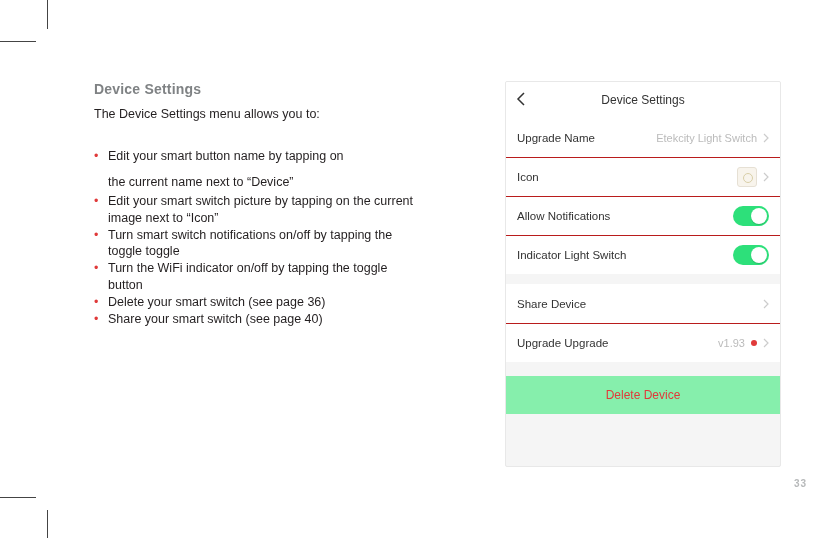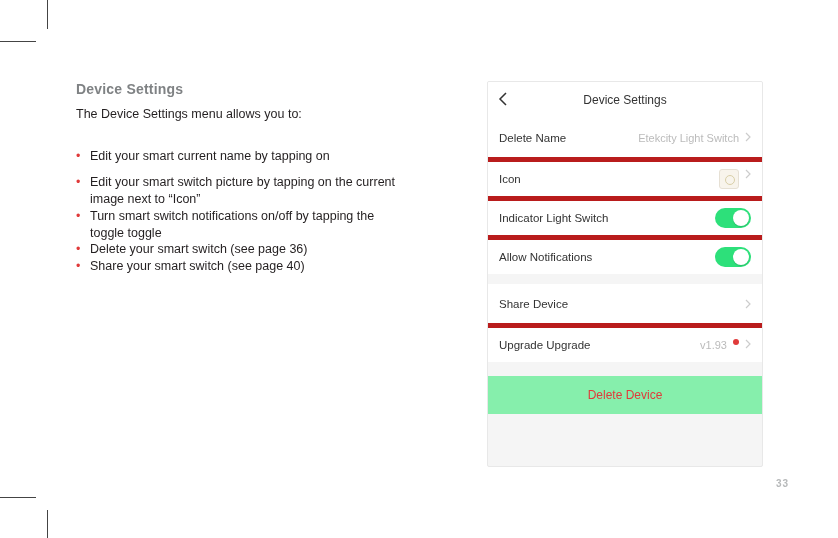--- a/index.html
+++ b/index.html
@@ -13,21 +13,21 @@
     }
 
     
     .crop-top-h { position: absolute; left: 0; top: 41px; width: 36px; height: 1px; background: #444; }
     .crop-top-v { position: absolute; left: 47px; top: 0; width: 1px; height: 29px; background: #444; }
     .crop-bot-h { position: absolute; left: 0; top: 497px; width: 36px; height: 1px; background: #444; }
     .crop-bot-v { position: absolute; left: 47px; top: 510px; width: 1px; height: 28px; background: #444; }
 
     .page {
       position: absolute;
-      left: 39px;
+      left: 57px;
       top: 41px;
       width: 754px;
       height: 456px;
     }
 
     .content {
       position: absolute;
       left: 37px;
       top: 40px;
     }
@@ -103,26 +103,26 @@
     }
     .ph-back svg { width: 9px; height: 14px; display:block; }
 
     .ph-group { background: #fff; }
     .ph-row {
       height: 39px;
       display: flex;
       align-items: center;
       justify-content: space-between;
       padding: 0 11px;
-      border-top: 5px solid #b91c1c;
+      border-top: 1px solid #b91c1c;
       font-size: 11.5px;
       color: #333;
     }
     .ph-row:first-child { border-top: none; }
-    .ph-row .rside { display:flex; align-items:flex-start; gap:6px; }
+    .ph-row .rside { display:flex; align-items:center; gap:6px; }
     .ph-val { color: #bbb; font-size: 11px; }
     .chev { color: #ccc; display:inline-flex; }
     .chev svg { width: 6px; height: 10px; display:block; }
 
     .icon-square {
       width: 20px; height: 20px;
       border: 1px solid #e6e0d4;
       background: #f8f4ec;
       border-radius: 3px;
       position: relative;
@@ -188,44 +188,46 @@
 <div class="crop-top-v"></div>
 <div class="crop-bot-h"></div>
 <div class="crop-bot-v"></div>
 
 <div class="page">
 
   <div class="content">
     <h2 class="section-title">Device Settings</h2>
     <p class="intro">The Device Settings menu allows you to:</p>
     <ul class="bullets">
-      <li>Edit your smart current name by tapping on</li>
+      <li>Edit your smart button name by tapping on</li>
     </ul>
     <div class="li-gap"></div>
+    <span class="indent">the current name next to “Device”</span>
     <ul class="bullets">
       <li>Edit your smart switch picture by tapping on the current image next to “Icon”</li>
       <li>Turn smart switch notifications on/off by tapping the toggle toggle</li>
+      <li>Turn the WiFi indicator on/off by tapping the toggle button</li>
       <li>Delete your smart switch (see page 36)</li>
       <li>Share your smart switch (see page 40)</li>
     </ul>
   </div>
 
   <div class="phone">
     <div class="ph-header">
       <span class="ph-back">
         <svg viewBox="0 0 9 14">
             <path d="M8 1 L2 7 L8 13" fill="none" stroke="currentColor" stroke-width="1.5"></path>
           </svg>
       </span>
       <span>Device Settings</span>
     </div>
 
     <div class="ph-group">
       <div class="ph-row">
-        <span>Delete Name</span>
+        <span>Upgrade Name</span>
         <span class="rside">
           <span class="ph-val">Etekcity Light Switch</span>
           <span class="chev">
               <svg viewBox="0 0 6 10">
                 <path d="M1 1 L5 5 L1 9" fill="none" stroke="currentColor" stroke-width="1.2"></path>
               </svg>
             </span>
         </span>
       </div>
       <div class="ph-row">
@@ -233,25 +235,25 @@
         <span class="rside">
           <span class="icon-square"></span>
           <span class="chev">
               <svg viewBox="0 0 6 10">
                 <path d="M1 1 L5 5 L1 9" fill="none" stroke="currentColor" stroke-width="1.2"></path>
               </svg>
             </span>
         </span>
       </div>
       <div class="ph-row">
+        <span>Allow Notifications</span>
+        <span class="toggle"></span>
+      </div>
+      <div class="ph-row">
         <span>Indicator Light Switch</span>
-        <span class="toggle"></span>
-      </div>
-      <div class="ph-row">
-        <span>Allow Notifications</span>
         <span class="toggle"></span>
       </div>
     </div>
 
     <div class="gap"></div>
 
     <div class="ph-group">
       <div class="ph-row">
         <span>Share Device</span>
         <span class="chev">

